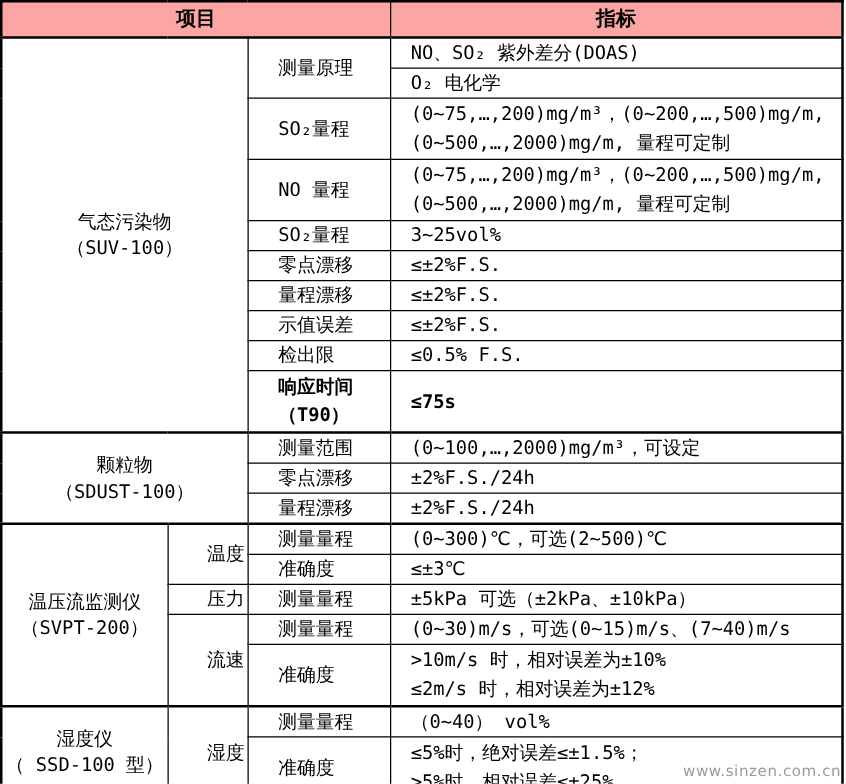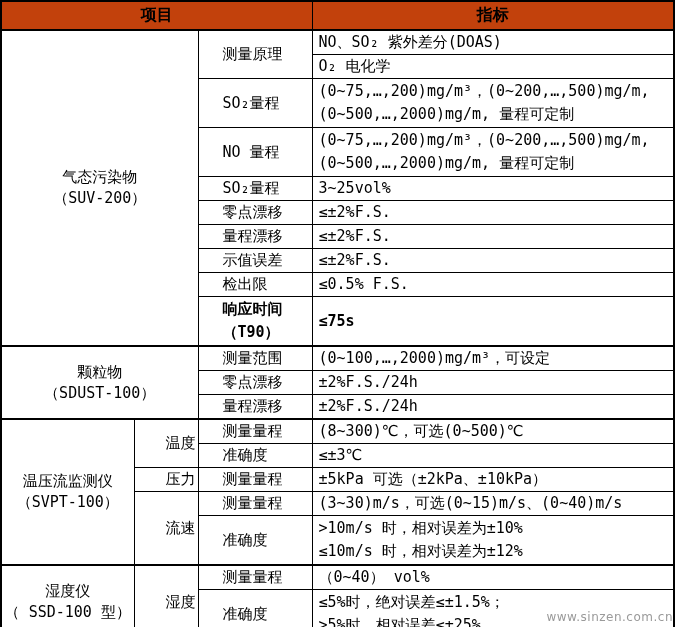--- a/index.html
+++ b/index.html
@@ -13,28 +13,28 @@
     border:2px solid #000;
   }
   td{
     border:1px solid #000;
     font-size:15px;line-height:1.4;
     padding:1px 4px 1px 7px;
     vertical-align:middle;
     white-space:nowrap;overflow:visible;
   }
   tr.hdr td{
-    background:#c2410c;font-weight:bold;text-align:center;
+    background:#fca5a5;font-weight:bold;text-align:center;
     font-size:16px;height:27px;padding:0;border-bottom:2px solid #000;
   }
   tr.sec td{border-top:2px solid #000;}
   td.grp{text-align:center;padding:0 2px;}
   td.sub{text-align:right;padding:0 2px;}
   td.param{padding-left:24px;}
-  td.val{padding-left:6px;}
+  td.val{padding-left:16px;}
   .h1{height:24px;}
   .h2{height:48px;}
   .hT{height:42px;font-weight:bold;}
   .line{line-height:23px;}
   .watermark{
     position:absolute;right:4px;bottom:3px;
     font-family:"DejaVu Sans","Liberation Sans",sans-serif;
     font-size:12px;color:#9a9a9a;letter-spacing:0.5px;
     background:transparent;
   }
@@ -52,21 +52,21 @@
 
   <tbody>
       <tr class="hdr">
     <td colspan="3">项目</td>
     <td>指标</td>
   </tr>
 
   <tr class="sec h1">
     <td class="grp" colspan="2" rowspan="10">
       <div>气态污染物</div>
-      <div>（SUV-200）</div>
+      <div>（SUV-100）</div>
     </td>
     <td class="param" rowspan="2">测量原理</td>
     <td class="val">NO、SO₂ 紫外差分(DOAS)</td>
   </tr>
   <tr class="h1">
     <td class="val">O₂ 电化学</td>
   </tr>
   <tr class="h2">
     <td class="param">SO₂量程</td>
     <td class="val">
@@ -122,45 +122,45 @@
     <td class="val">±2%F.S./24h</td>
   </tr>
   <tr class="h1">
     <td class="param">量程漂移</td>
     <td class="val">±2%F.S./24h</td>
   </tr>
 
   <tr class="sec h1">
     <td class="grp" rowspan="5">
       <div>温压流监测仪</div>
-      <div>（SVPT-100）</div>
+      <div>（SVPT-200）</div>
     </td>
     <td class="sub" rowspan="2">温度</td>
     <td class="param">测量量程</td>
-    <td class="val">(8~300)℃，可选(0~500)℃</td>
+    <td class="val">(0~300)℃，可选(2~500)℃</td>
   </tr>
   <tr class="h1">
     <td class="param">准确度</td>
     <td class="val">≤±3℃</td>
   </tr>
   <tr class="h1">
     <td class="sub">压力</td>
     <td class="param">测量量程</td>
     <td class="val">±5kPa 可选（±2kPa、±10kPa）</td>
   </tr>
   <tr class="h1">
     <td class="sub" rowspan="2">流速</td>
     <td class="param">测量量程</td>
-    <td class="val">(3~30)m/s，可选(0~15)m/s、(0~40)m/s</td>
+    <td class="val">(0~30)m/s，可选(0~15)m/s、(7~40)m/s</td>
   </tr>
   <tr class="h2">
     <td class="param">准确度</td>
     <td class="val">
       <div class="line">&gt;10m/s 时，相对误差为±10%</div>
-      <div class="line">≤10m/s 时，相对误差为±12%</div>
+      <div class="line">≤2m/s 时，相对误差为±12%</div>
     </td>
   </tr>
 
   <tr class="sec h1">
     <td class="grp" rowspan="2">
       <div>湿度仪</div>
       <div>（ SSD-100 型）</div>
     </td>
     <td class="sub" rowspan="2">湿度</td>
     <td class="param">测量量程</td>

